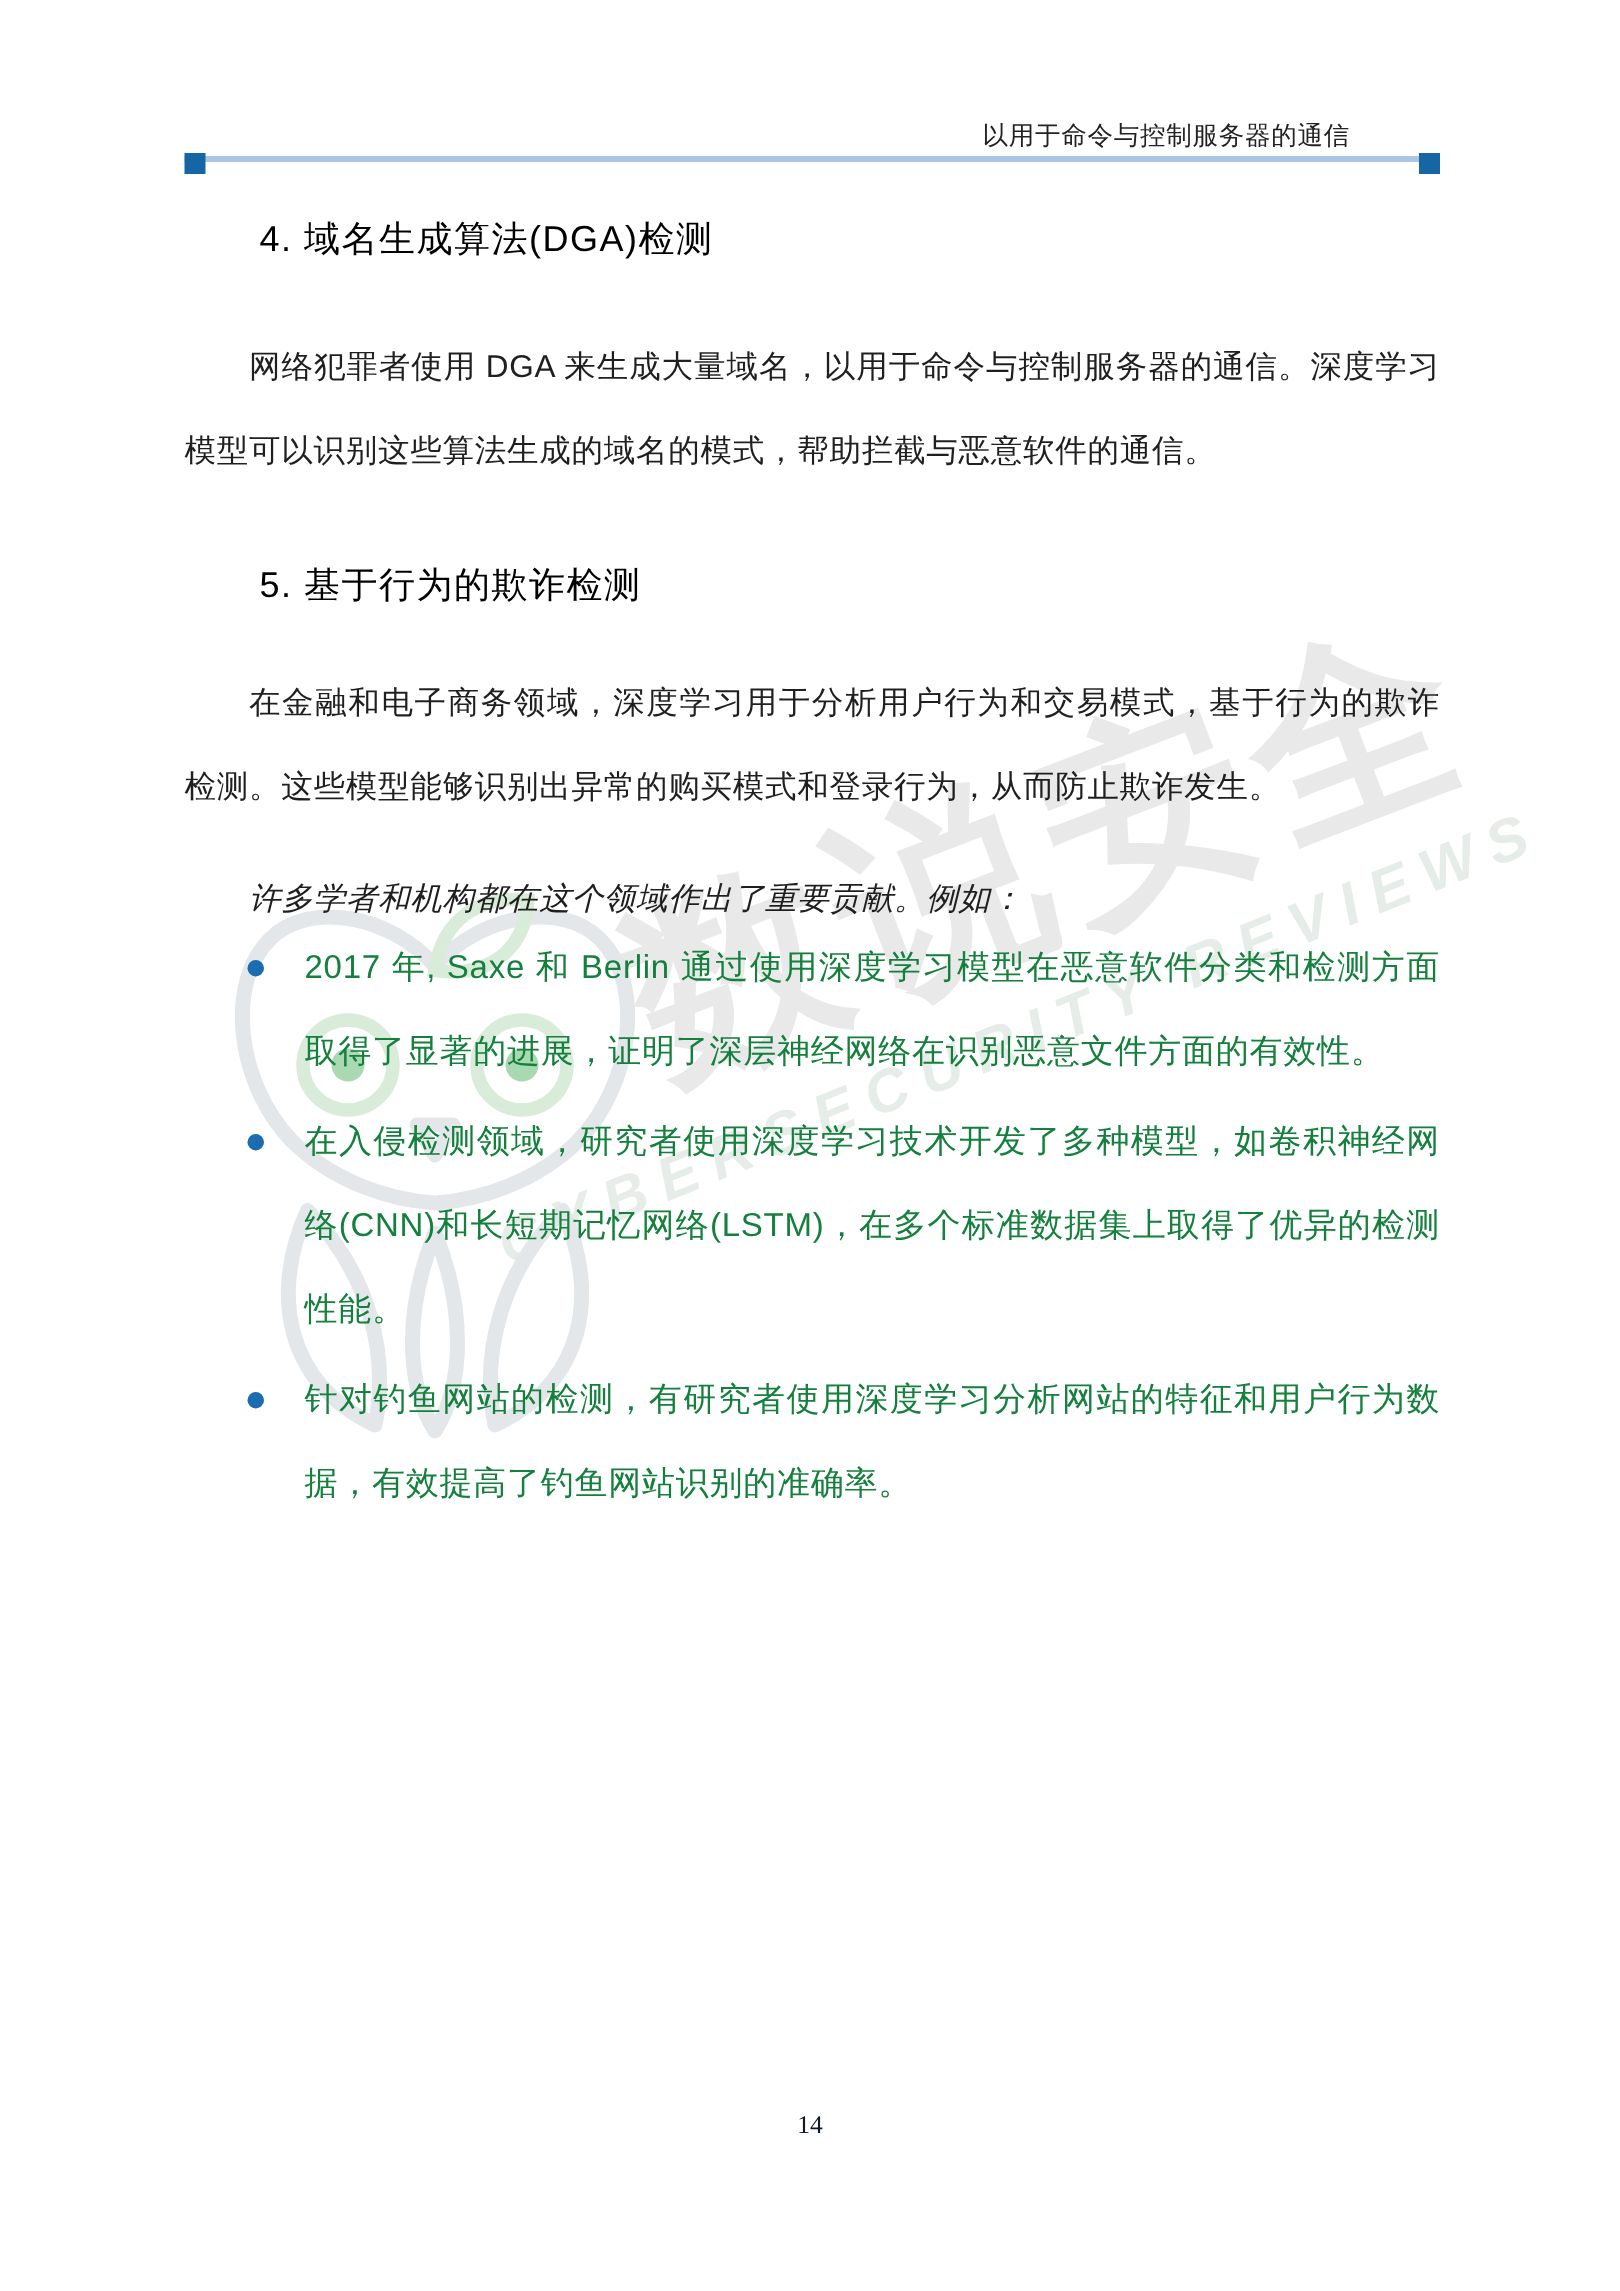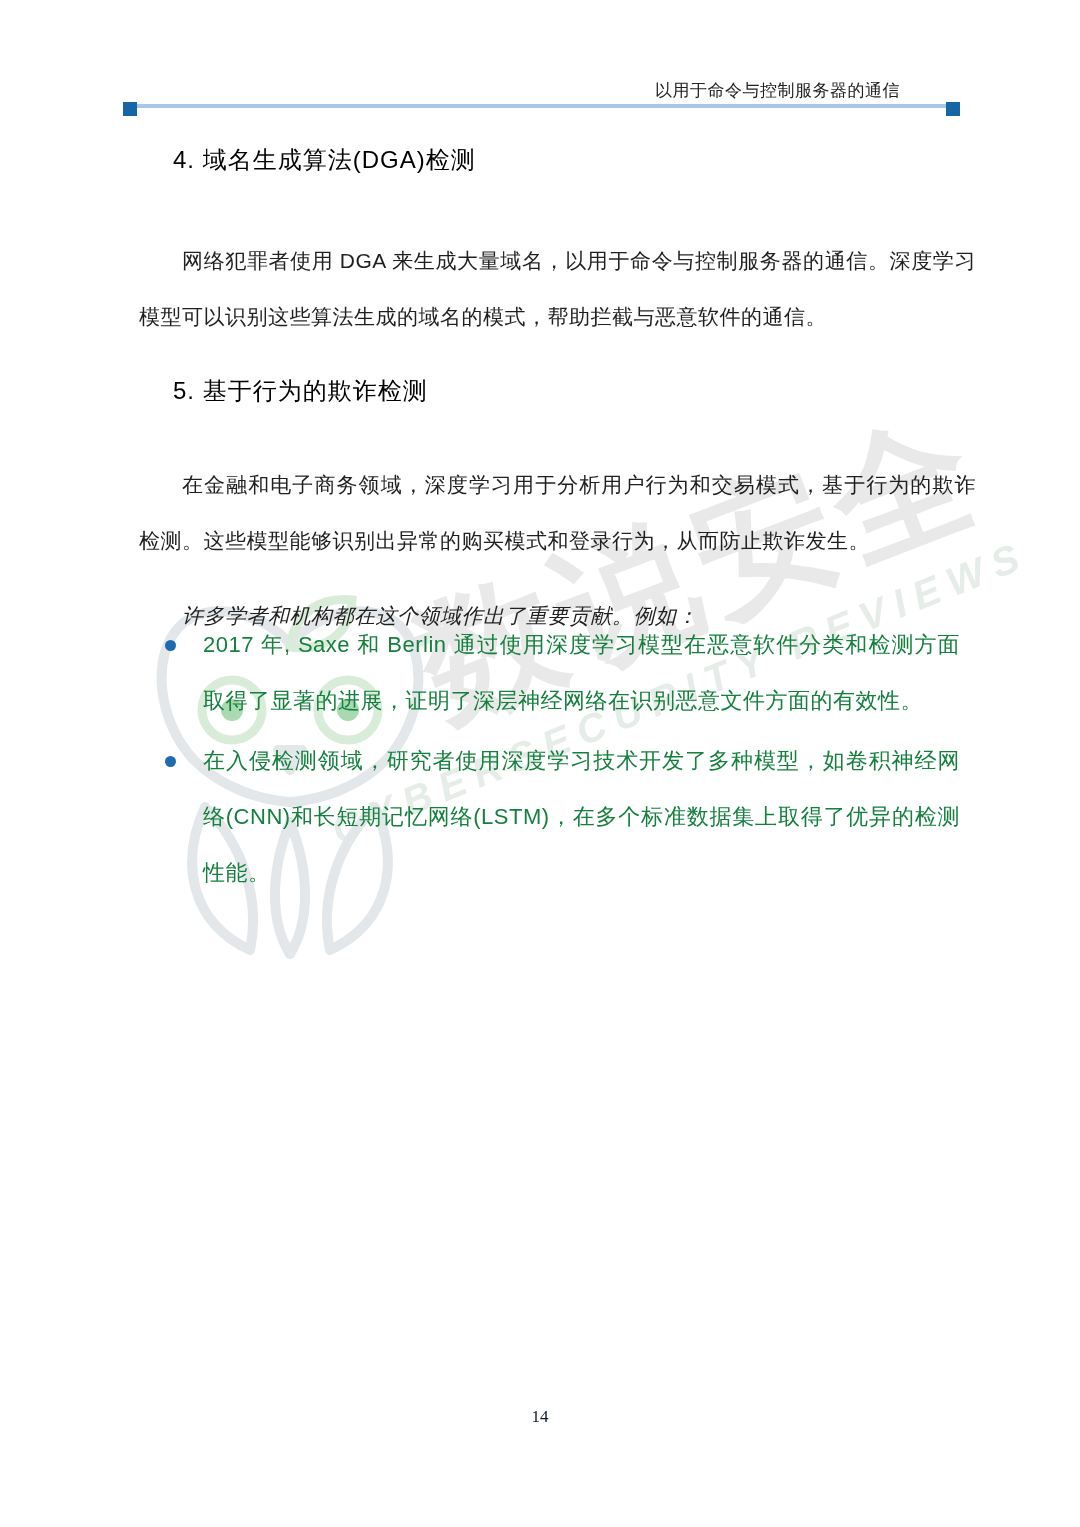--- a/index.html
+++ b/index.html
@@ -24,21 +24,21 @@
   .header-sq{position:absolute;top:102px;width:14px;height:14px;background:#1666a5;z-index:2;}
   .header-sq.left{left:123px;}
   .header-sq.right{left:946px;}
 
   
   .blk{position:absolute;left:123px;width:837px;z-index:1;color:#1f1f1f;}
   h2.sec{font-size:24px;line-height:34px;font-weight:500;color:#000000;
          margin:0;padding-left:50px;letter-spacing:1px;}
   .h-sec4{top:143px;}
   .h-sec5{top:374px;}
-  p.body{margin:16px;font-size:21px;line-height:56px;text-align:justify;
+  p.body{margin:0;font-size:21px;line-height:56px;text-align:justify;
          text-indent:43px;letter-spacing:0.5px;}
   .p1{top:217px;}
   .p2{top:441px;}
   .p3{top:572px;font-style:italic;}
   .p-close{top:980px;}
 
   ul.bullet-list{position:absolute;left:123px;top:617px;width:837px;
                  margin:0;padding:0;list-style:none;z-index:1;}
   ul.bullet-list li{position:relative;padding-left:80px;margin:0 0 4px 0;
                     font-size:22px;line-height:56px;text-align:justify;
@@ -89,17 +89,21 @@
 
   <ul class="bullet-list">
     <li>
       <span class="dot"></span>
       <span>2017 年, Saxe 和 Berlin 通过使用深度学习模型在恶意软件分类和检测方面取得了显著的进展，证明了深层神经网络在识别恶意文件方面的有效性。</span>
     </li>
     <li>
       <span class="dot"></span>
       <span>在入侵检测领域，研究者使用深度学习技术开发了多种模型，如卷积神经网络(CNN)和长短期记忆网络(LSTM)，在多个标准数据集上取得了优异的检测性能。</span>
     </li>
+    <li>
+      <span class="dot"></span>
+      <span>针对钓鱼网站的检测，有研究者使用深度学习分析网站的特征和用户行为数据，有效提高了钓鱼网站识别的准确率。</span>
+    </li>
   </ul>
 
 
   <div class="footer">14</div>
 </div>
 
 </body></html>

